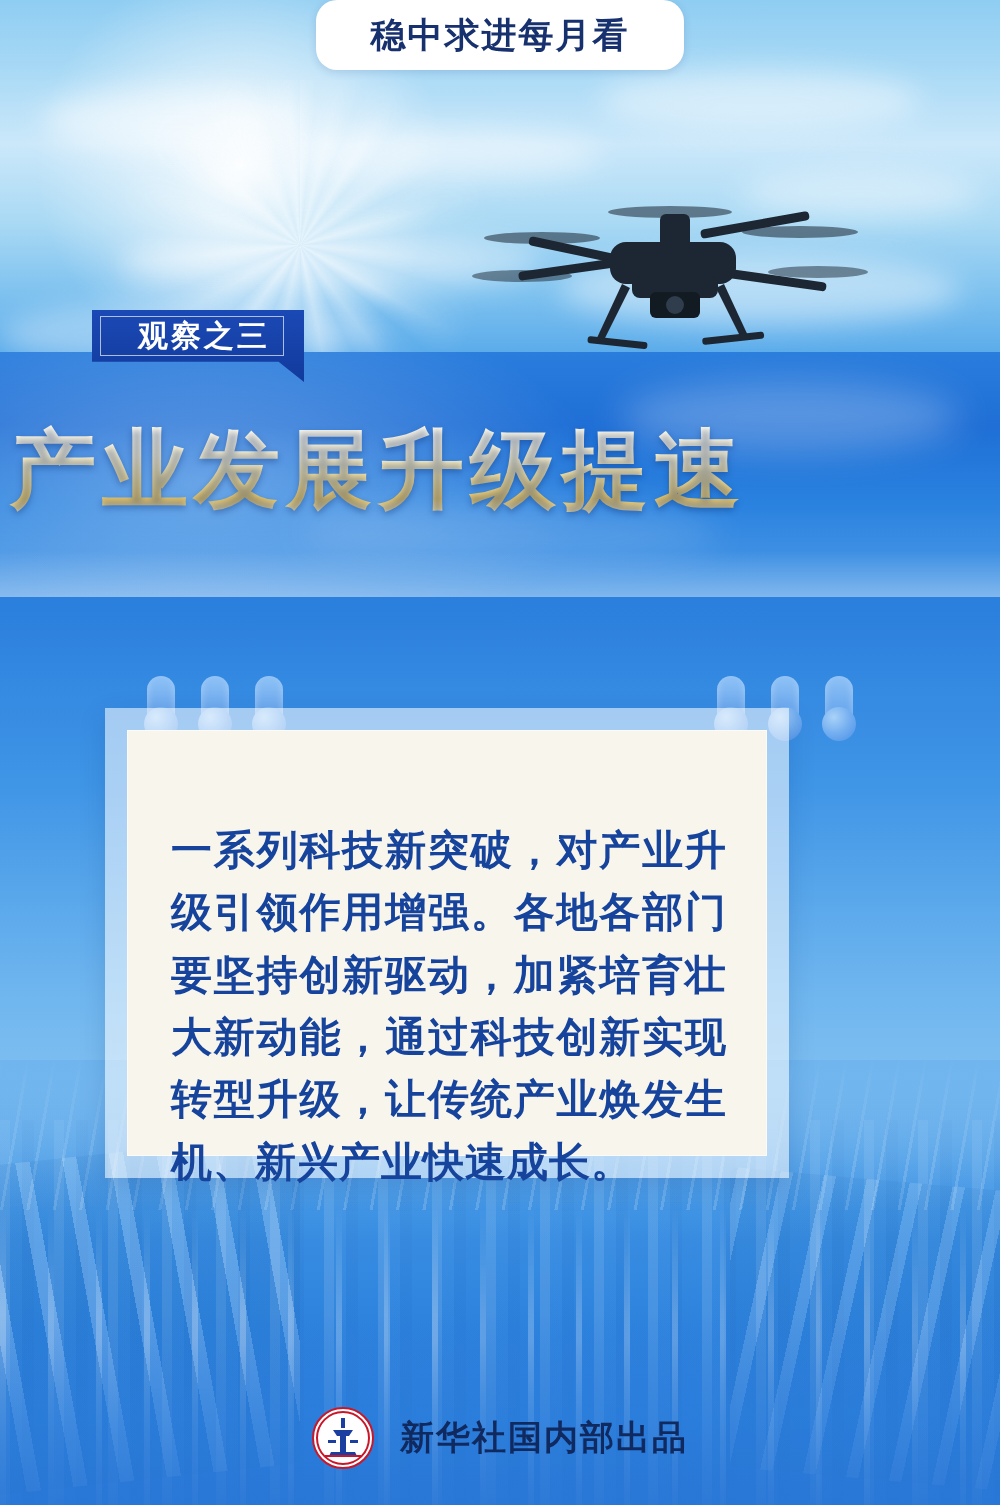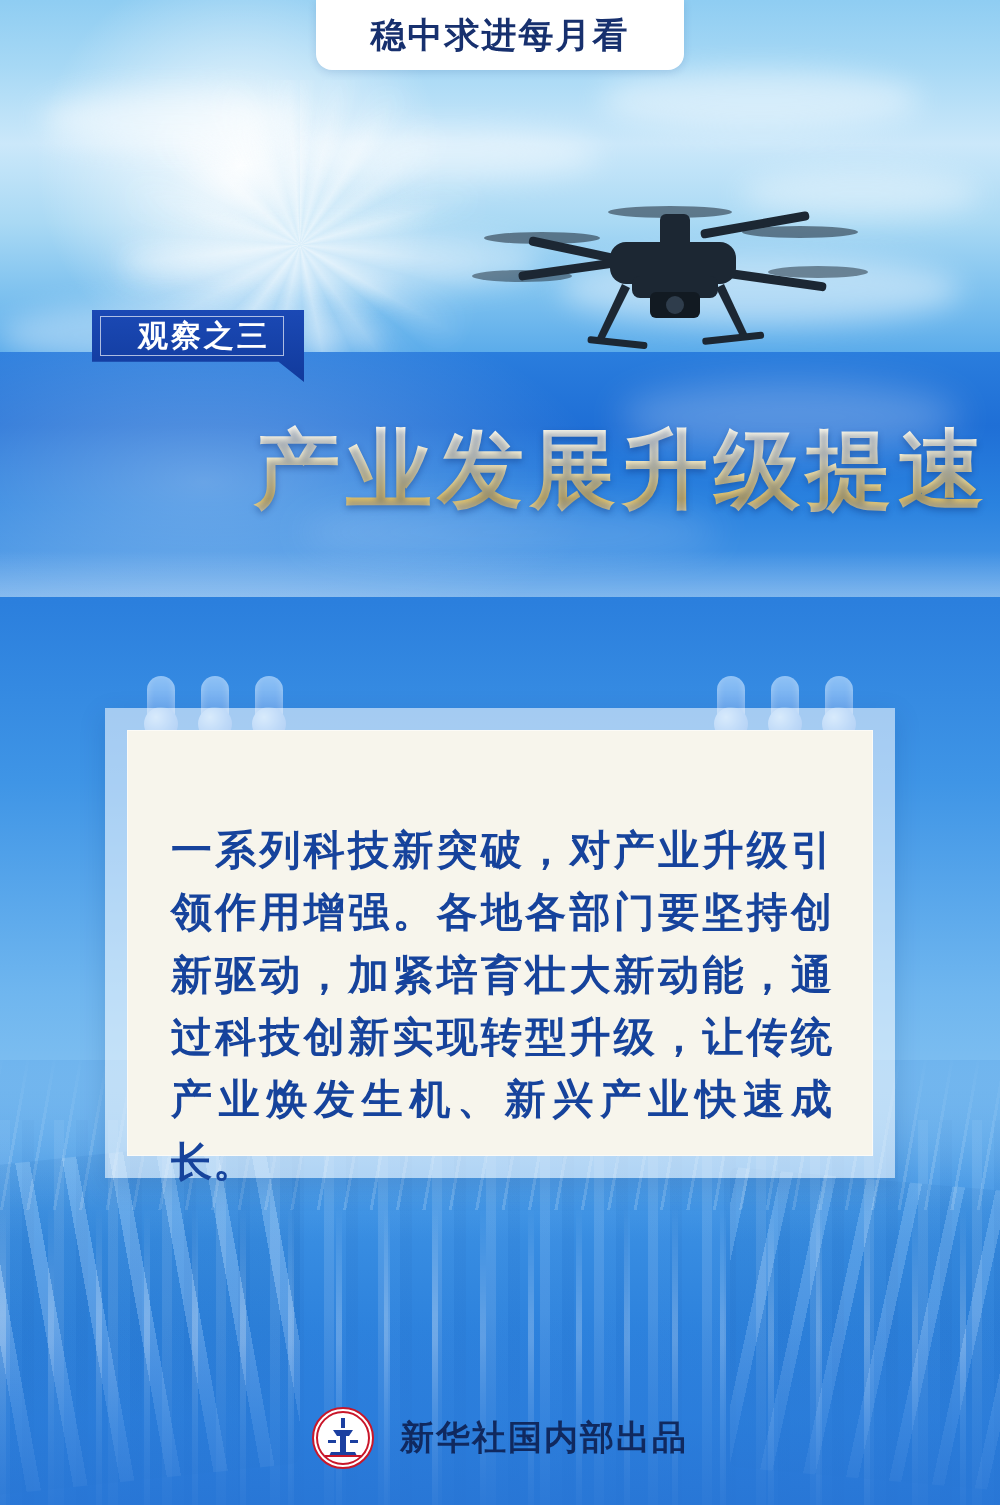--- a/index.html
+++ b/index.html
@@ -83,20 +83,21 @@
     top: 0;
     width: 368px;
     height: 70px;
     background: #ffffff;
     border-bottom-left-radius: 16px;
     border-bottom-right-radius: 16px;
     display: flex;
     align-items: center;
     justify-content: center;
     box-shadow: 0 2px 8px rgba(0,40,120,0.14);
+    border-radius: 21px;
   }
   .top-tab-text {
     font-family: "Liberation Serif", serif;
     font-weight: bold;
     font-size: 35px;
     letter-spacing: 2px;
     color: #17306e;
   }
 
   
@@ -157,21 +158,21 @@
     letter-spacing: 3px;
     color: #ffffff;
     margin-bottom: 20px;
   }
 
   
   .headline {
     position: absolute;
     left: 0; top: 425px;
     width: 1000px;
-    text-align: right;
+    text-align: left;
   }
   .headline-text {
     display: inline-block;
     font-family: "Liberation Serif", serif;
     font-weight: bold;
     font-size: 86px;
     letter-spacing: 6px;
     line-height: 1.05;
     background: linear-gradient(180deg, #fffdf2 0%, #fdf3cf 35%, #f3dc92 62%, #e9c768 82%, #f6e6b4 100%);
     -webkit-background-clip: text;
@@ -283,21 +284,21 @@
   .r1 { left: 42px; }
   .r2 { left: 96px; }
   .r3 { left: 150px; }
   .r4 { left: 612px; }
   .r5 { left: 666px; }
   .r6 { left: 720px; }
 
   .note-card {
     position: absolute;
     left: 0; top: 36px;
-    width: 790px; height: 470px;
+    width: 684px; height: 470px;
     background: rgba(255,255,255,0.55);
     box-shadow: 0 8px 24px rgba(12,55,130,0.18);
   }
   .note-inner {
     position: absolute;
     left: 22px; top: 22px;
     right: 22px; bottom: 22px;
     background: #f7f5ec;
     box-shadow: inset 0 0 0 1px rgba(255,255,255,0.6);
   }

